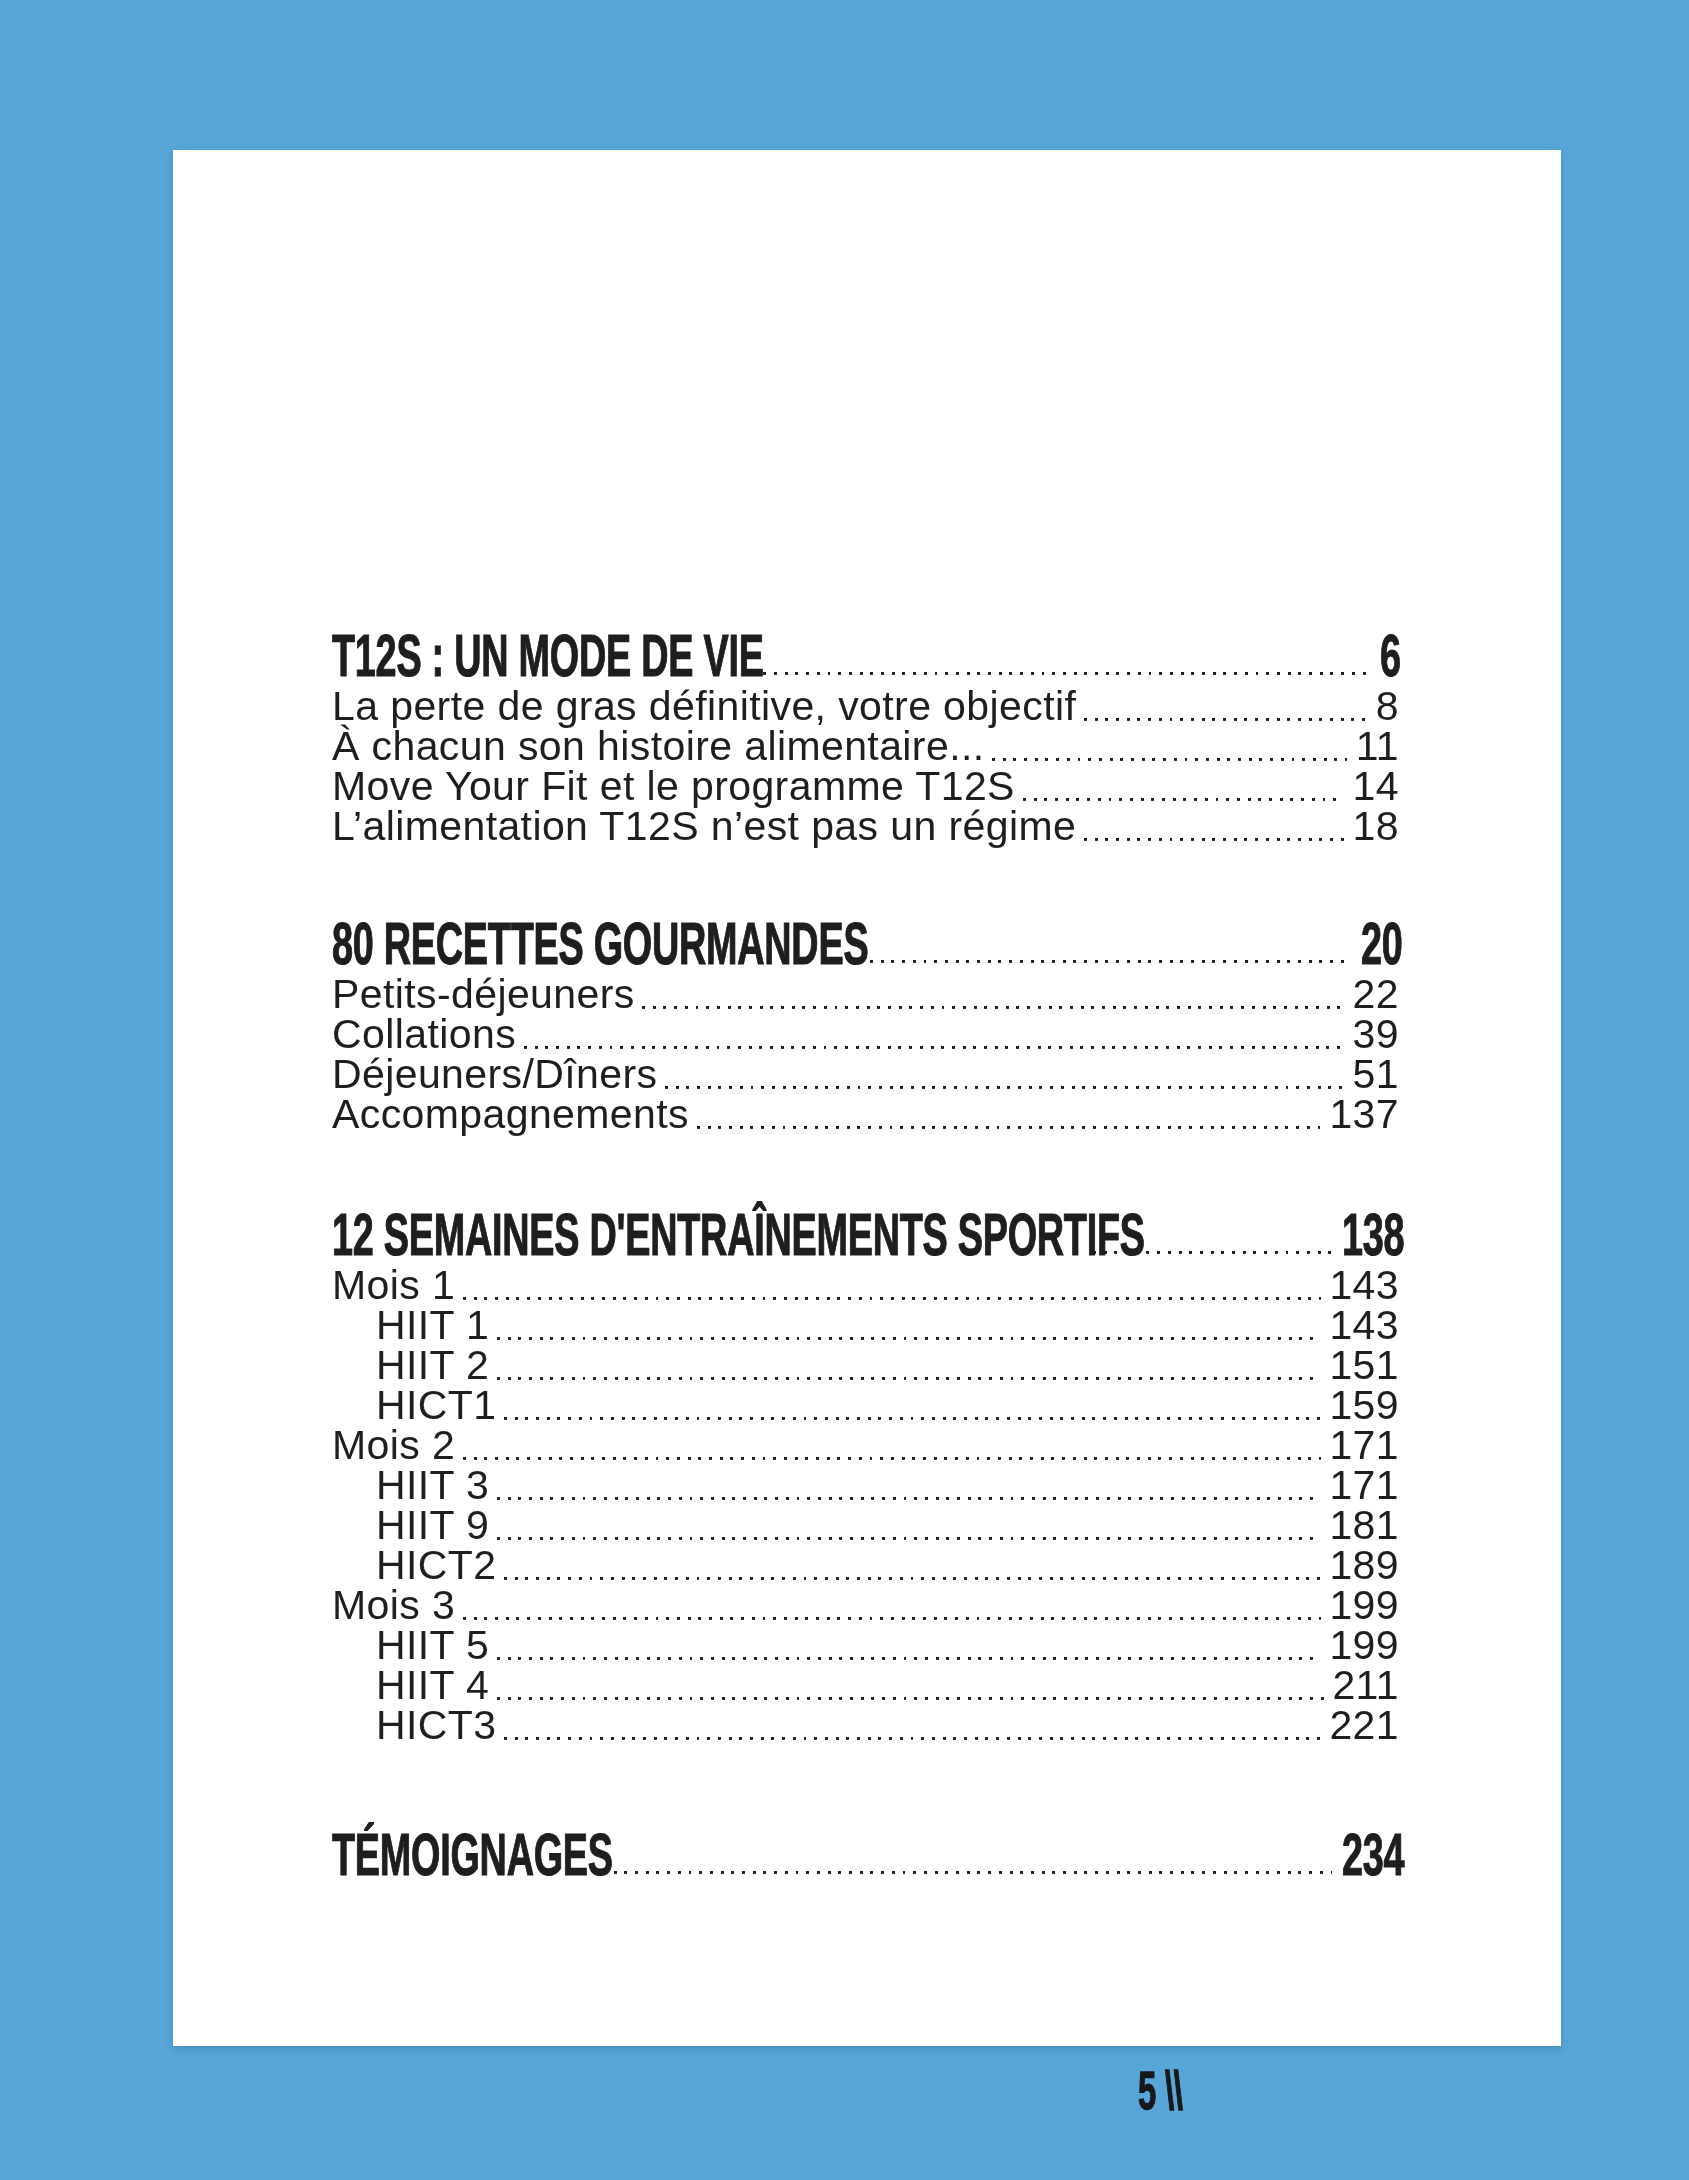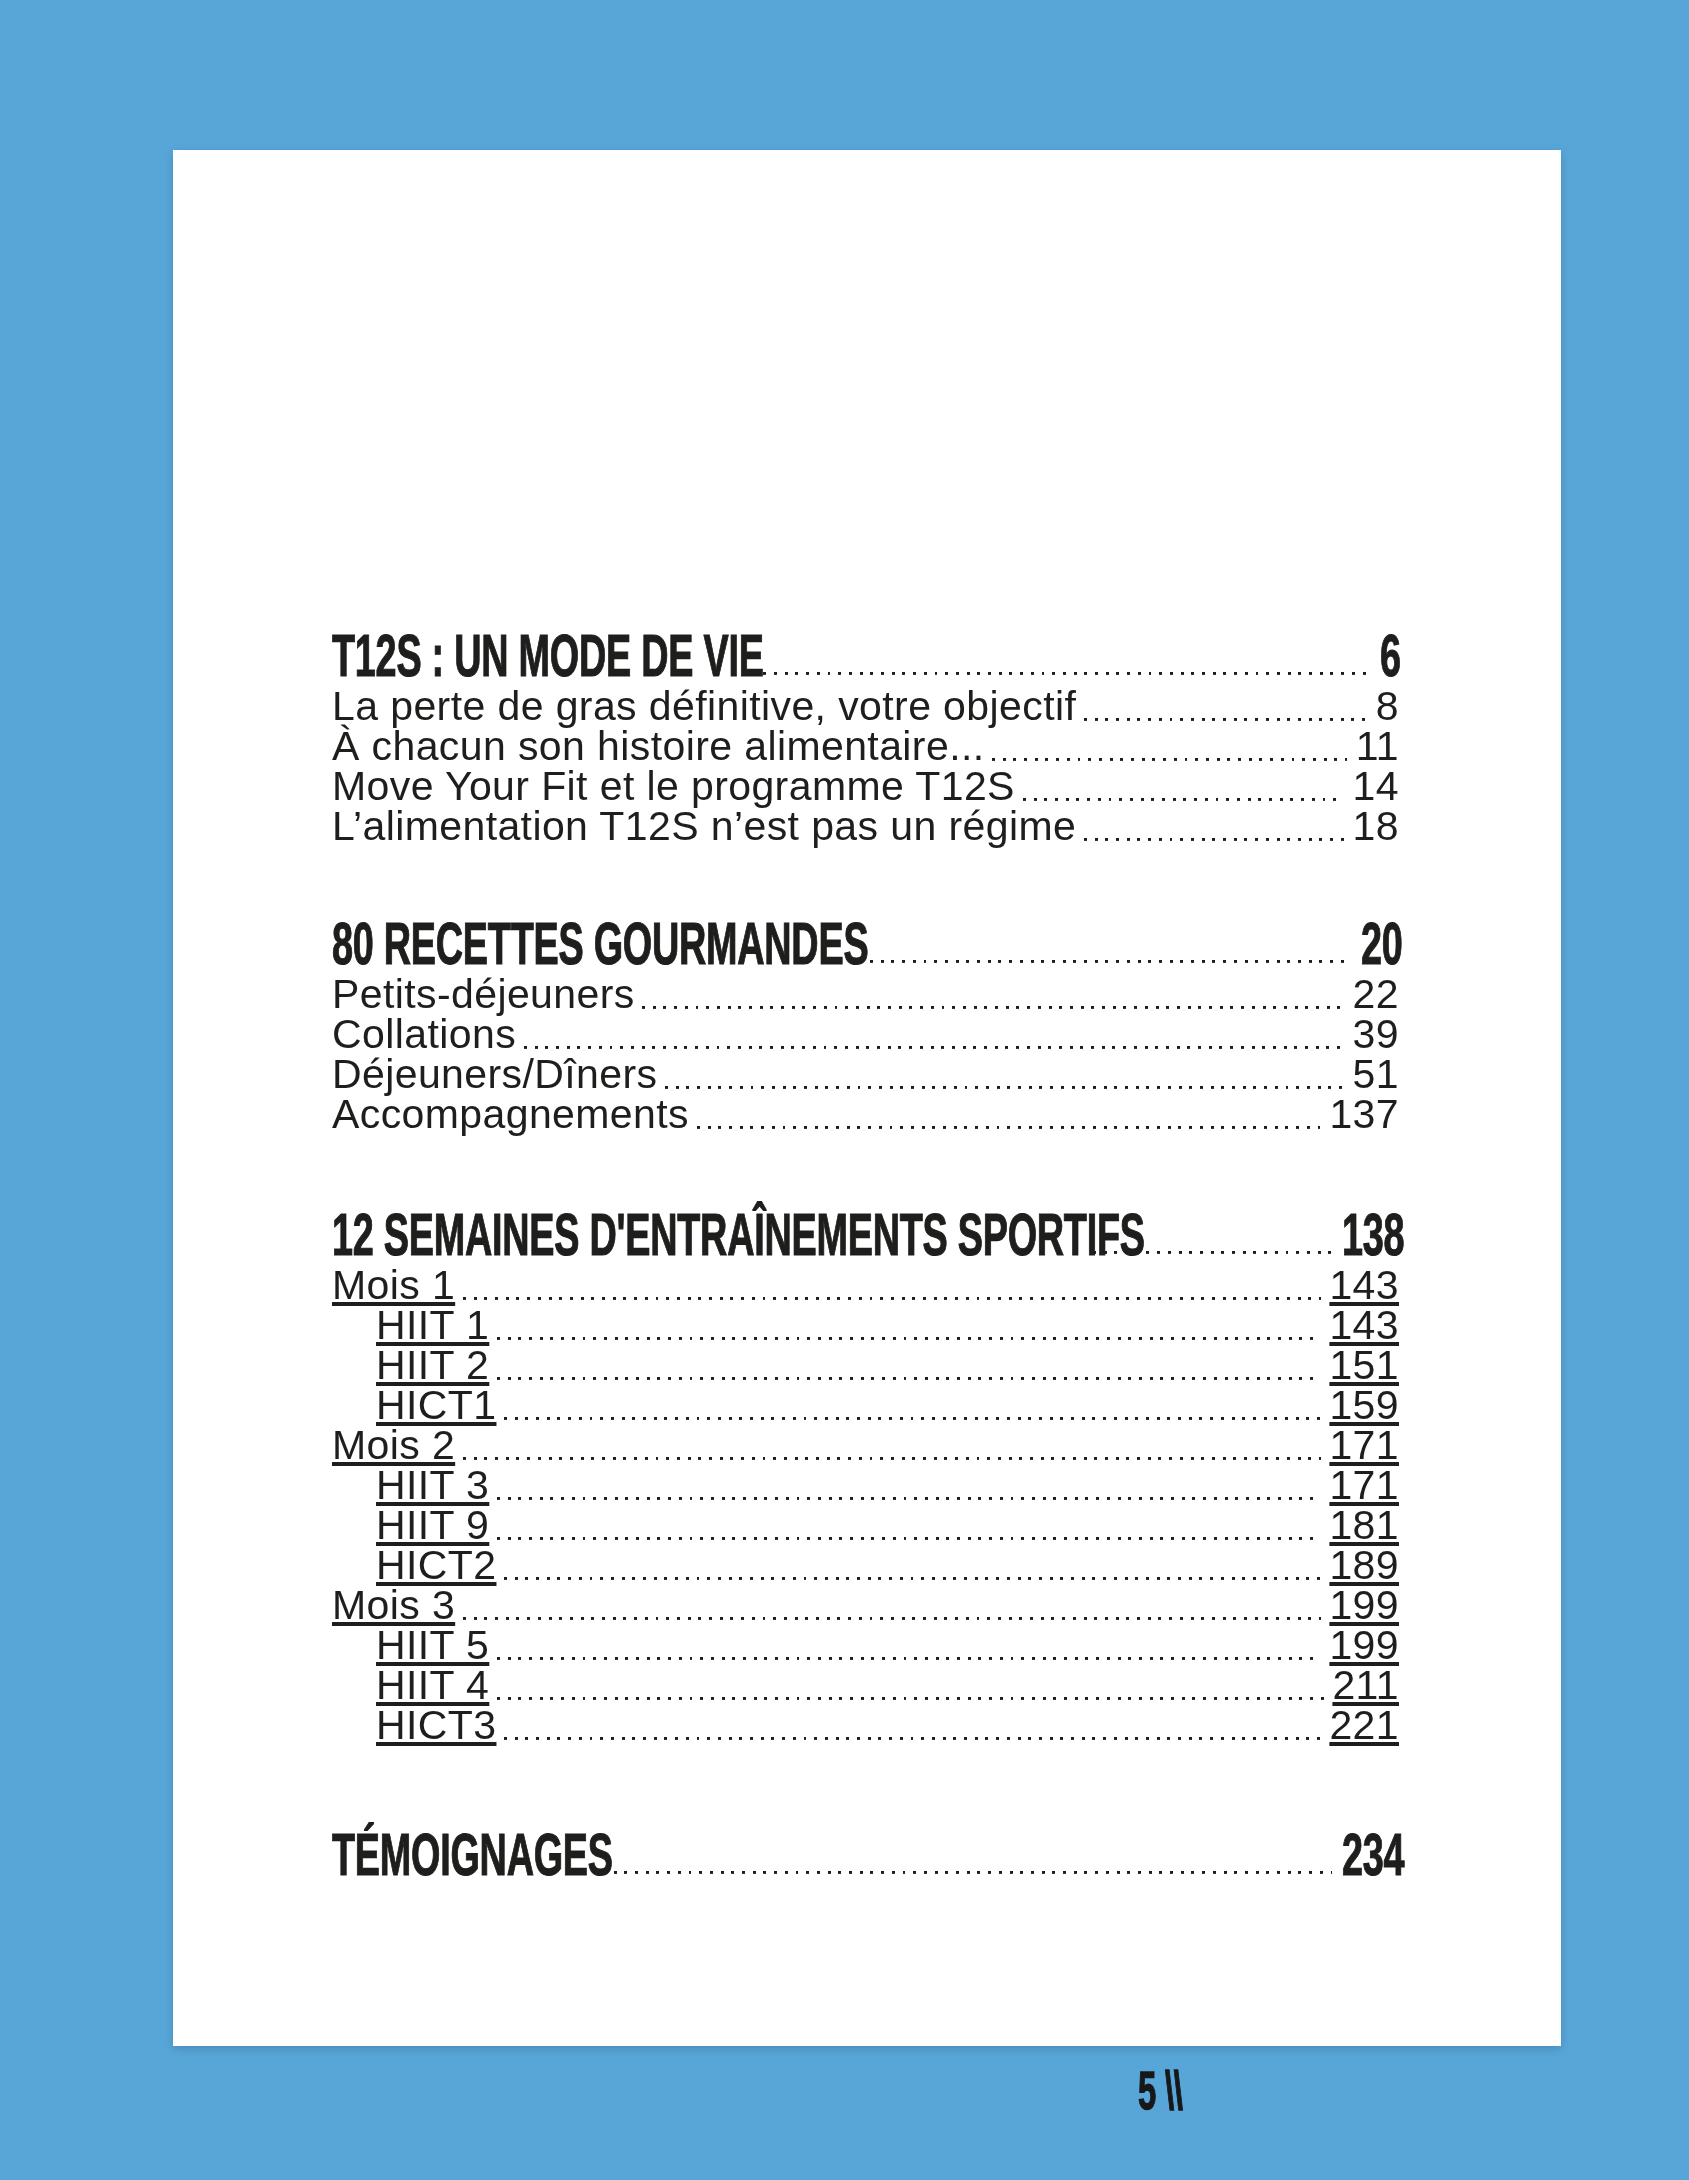--- a/index.html
+++ b/index.html
@@ -25,21 +25,21 @@
     -webkit-text-stroke:1.1px currentColor;
     letter-spacing:-0.4px;
   }
 
   
   .title{position:absolute;left:162px;top:334px;font-size:173px;line-height:1;font-weight:700;}
   .title .cond{transform:scaleX(0.42);-webkit-text-stroke:3.4px currentColor;letter-spacing:0;}
 
   
   .section{position:absolute;left:159px;width:1067px;}
-  .s1{top:478px;} .s2{top:766px;} .s3{top:1057px;text-decoration:underline;} .s4{top:1657px;margin-top:20px;}
+  .s1{top:478px;} .s2{top:766px;} .s3{top:1057px;} .s4{top:1657px;margin-top:20px;}
 
   .row{display:flex;align-items:stretch;}
   .heading-row{height:55px;line-height:55px;font-size:60px;font-weight:700;}
   .heading-row .dots{background-position:left bottom 7.7px;margin:0 10.2px 0 12px;}
 
   .entries{margin:3.4px 0 0 0;padding:0;list-style:none;}
   .entry{line-height:40px;height:40px;font-size:41px;letter-spacing:0.4px;}
   .entry.sub{padding-left:44px;}
   .entry .label{flex:0 0 auto;}
   .entry .num{flex:0 0 auto;}

